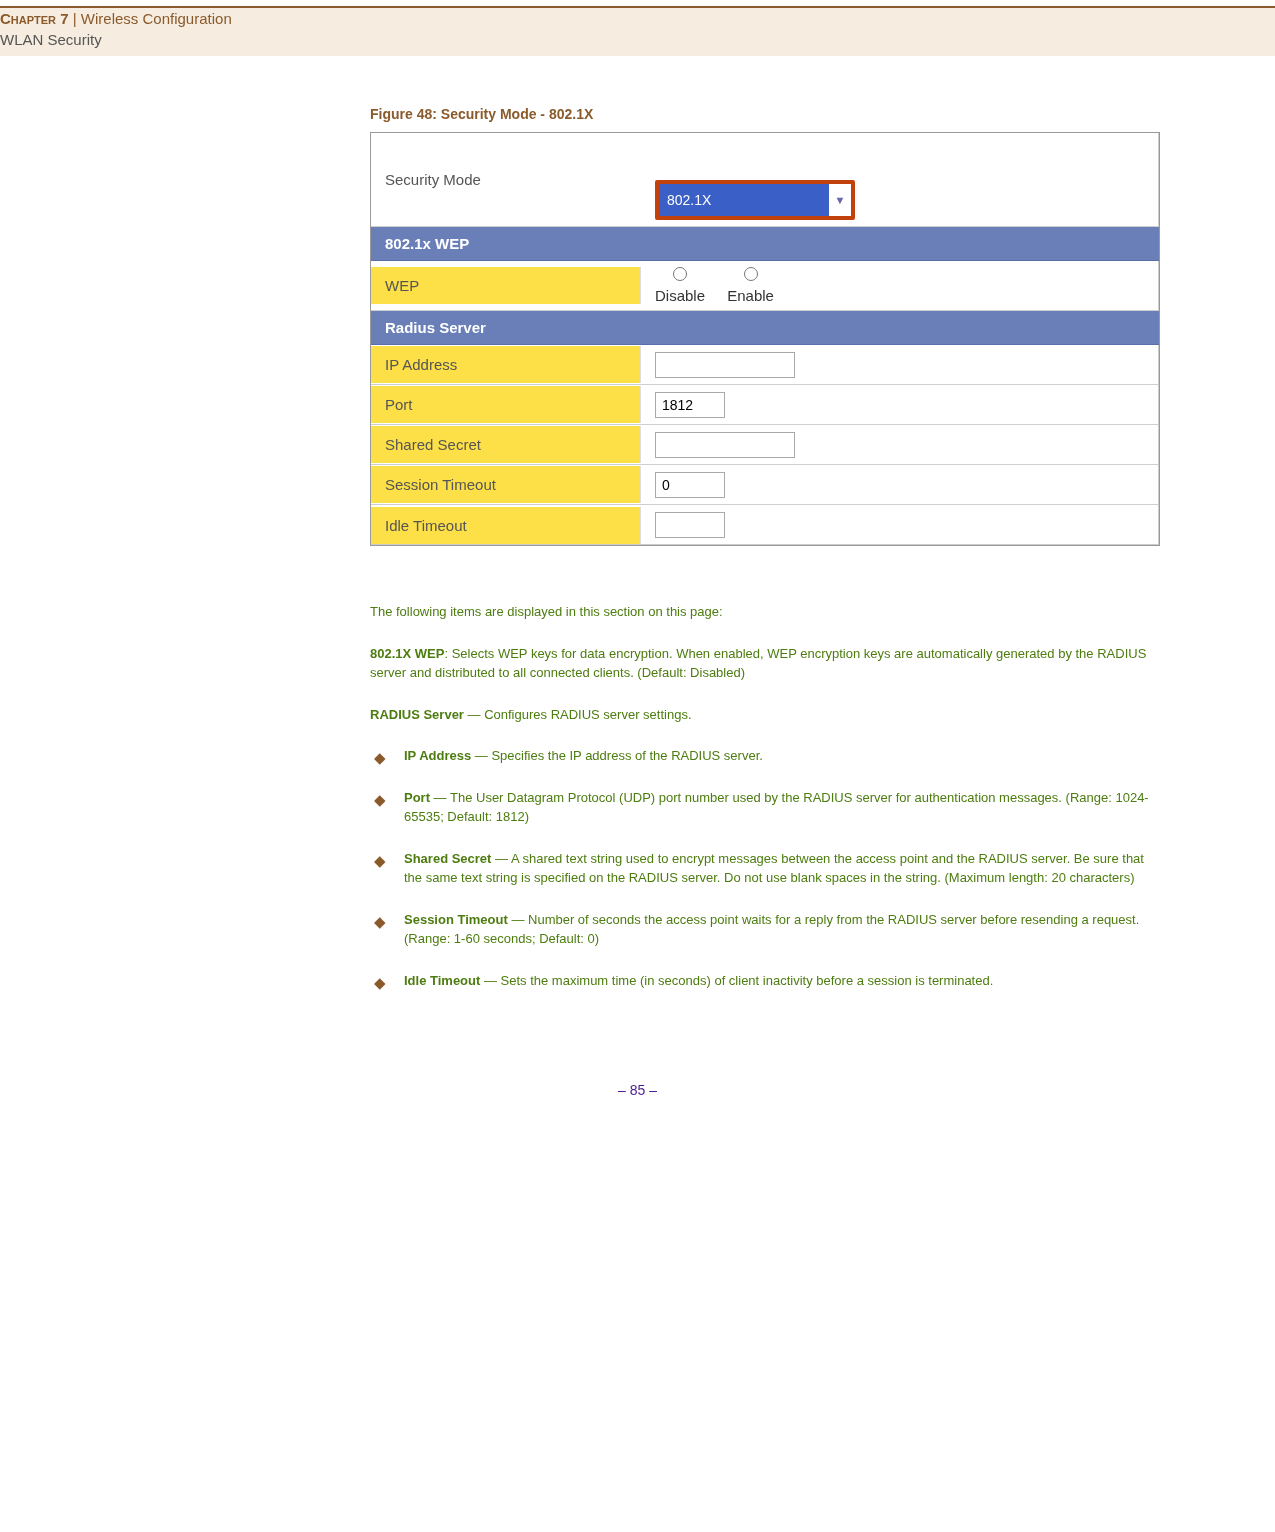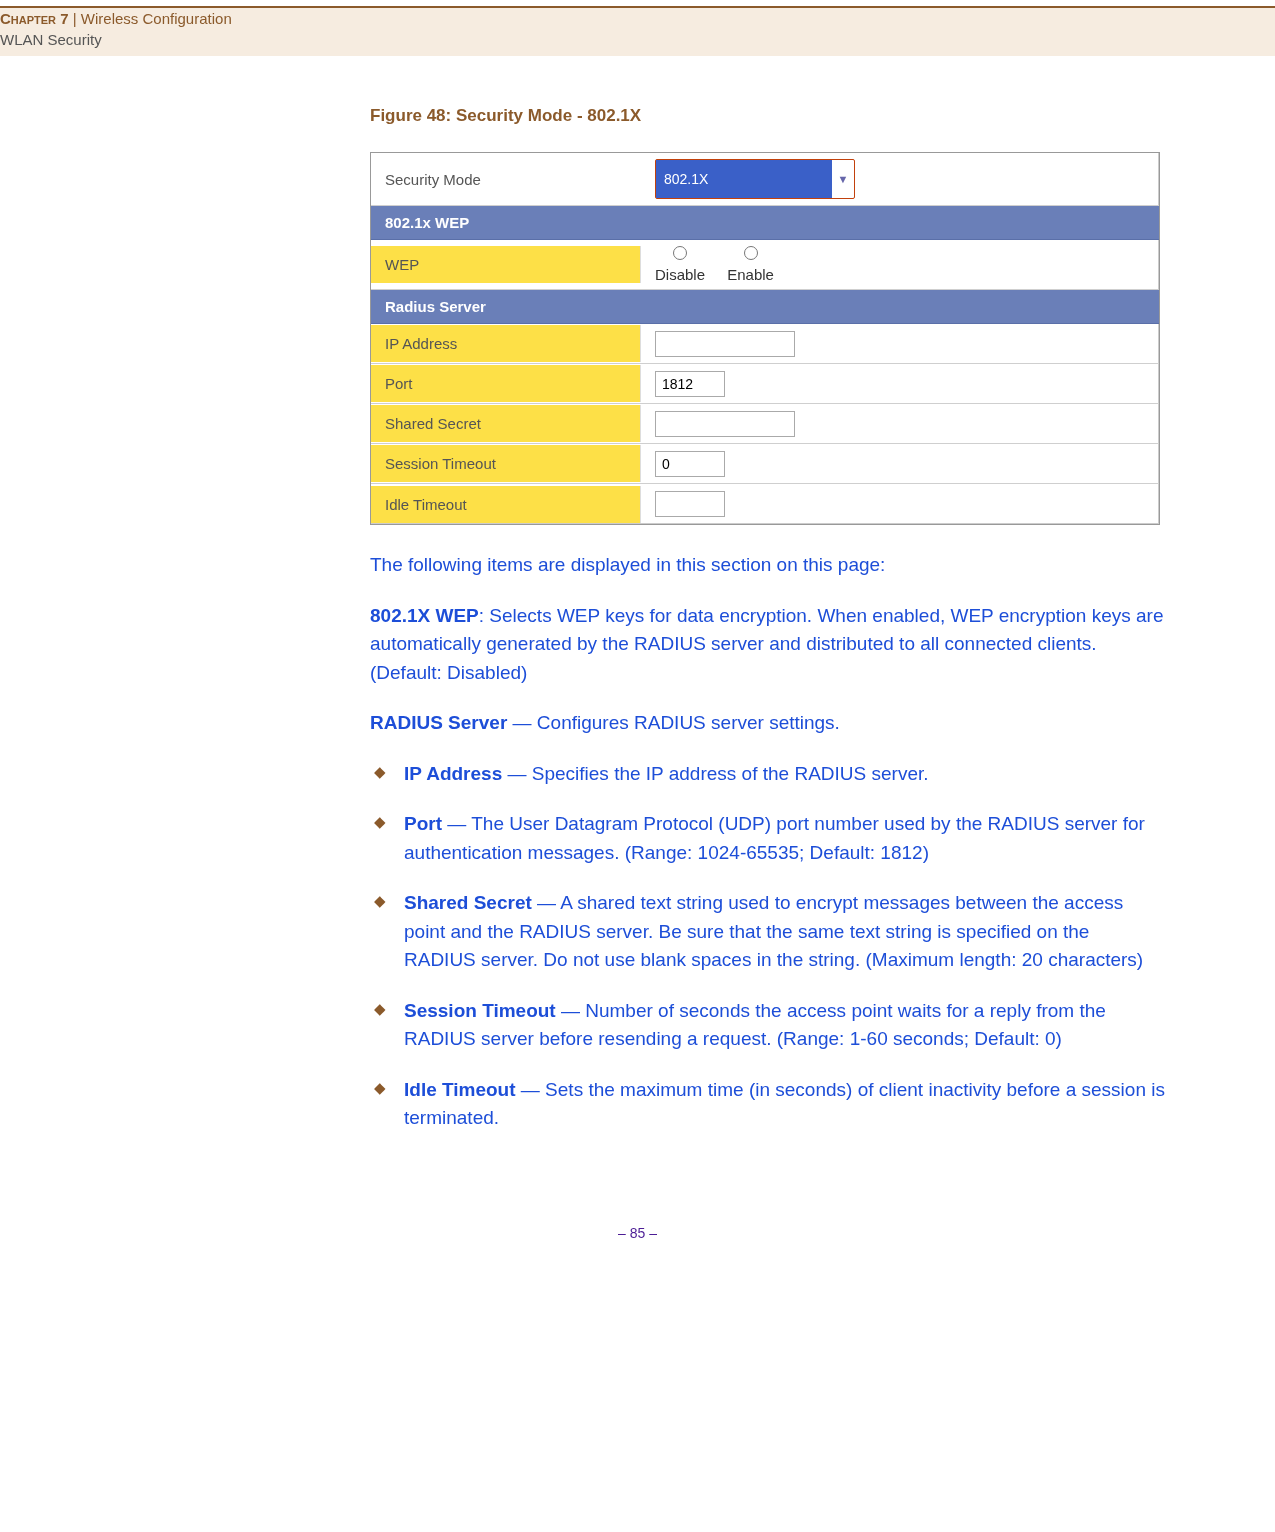--- a/index.html
+++ b/index.html
@@ -30,22 +30,22 @@
     }
     .header-band .sep { color: #8B5A2B; }
     .header-band .crumb { color: #8B5A2B; }
     .header-band .sub { color: #555; }
     .content {
       padding: 50px 110px 40px 370px;
     }
     .fig-caption {
       color: #8B5A2B;
       font-weight: bold;
-      font-size: 17px;
-      margin-bottom: 26px;
+      font-size: 14px;
+      margin-bottom: 10px;
     }
     
     .cfg-box {
       border: 1px solid #999;
       width: 790px;
       font-family: Arial, sans-serif;
       font-size: 15px;
       color: #555;
       background: #fff;
       box-shadow: inset -1px -1px 0 #ccc;
@@ -70,24 +70,25 @@
     .cfg-section {
       background: #6A7FB8;
       color: #fff;
       font-weight: bold;
       padding: 8px 14px;
       border-bottom: 1px solid #5a6fa8;
     }
     .cfg-select {
       display: inline-flex;
       align-items: center;
-      border: 1px solid #c2410c;
+      border: 4px solid #c2410c;
       border-radius: 2px;
       height: 40px;
       width: 200px;
+      margin-top: 41px;
     }
     .cfg-select-val {
       background: #3A60C8;
       color: #fff;
       flex: 1;
       padding: 4px 8px;
       height: 100%;
       display: flex;
       align-items: center;
       font-size: 14px;
@@ -115,21 +116,21 @@
       flex-direction: column;
     }
     .cfg-radio .circle {
       width: 14px; height: 14px;
       border: 1px solid #777;
       border-radius: 50%;
       display: inline-block;
     }
     .cfg-top .cfg-label { background: #fff; border-right: none; }
     
-    .body-text { margin-top: 26px; font-size: 19px; line-height: 1.5; color: #1d4ed8; }
+    .body-text { margin-top: 56px; font-size: 13px; line-height: 1.5; color: #4d7c0f; }
     .body-text p { margin-bottom: 22px; }
     .body-text .b { font-weight: bold; }
     ul.diamond { list-style: none; padding-left: 34px; }
     ul.diamond li { position: relative; margin-bottom: 22px; }
     ul.diamond li::before {
       content: "◆";
       position: absolute;
       left: -30px;
       top: 1px;
       color: #8B5A2B;

